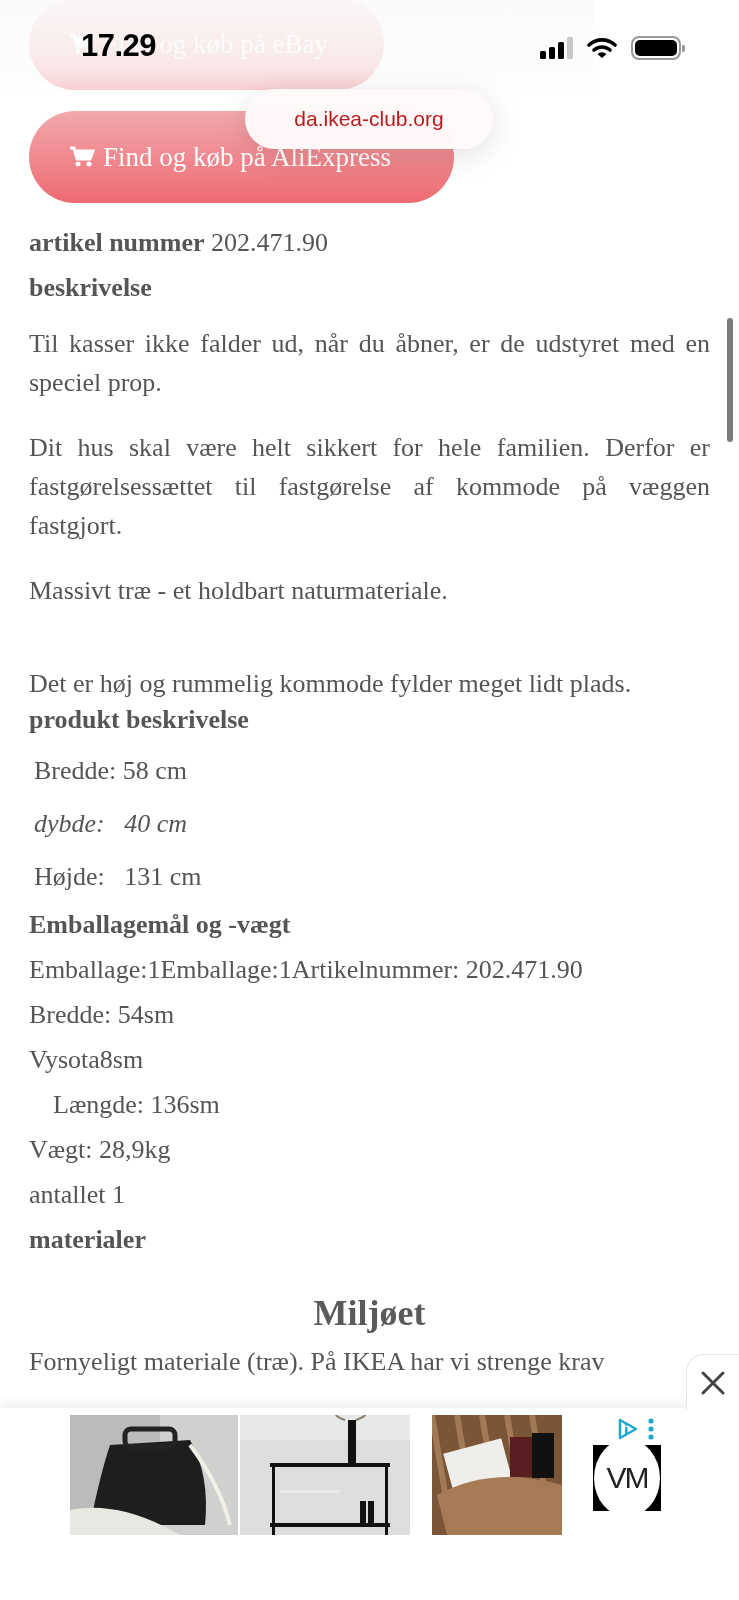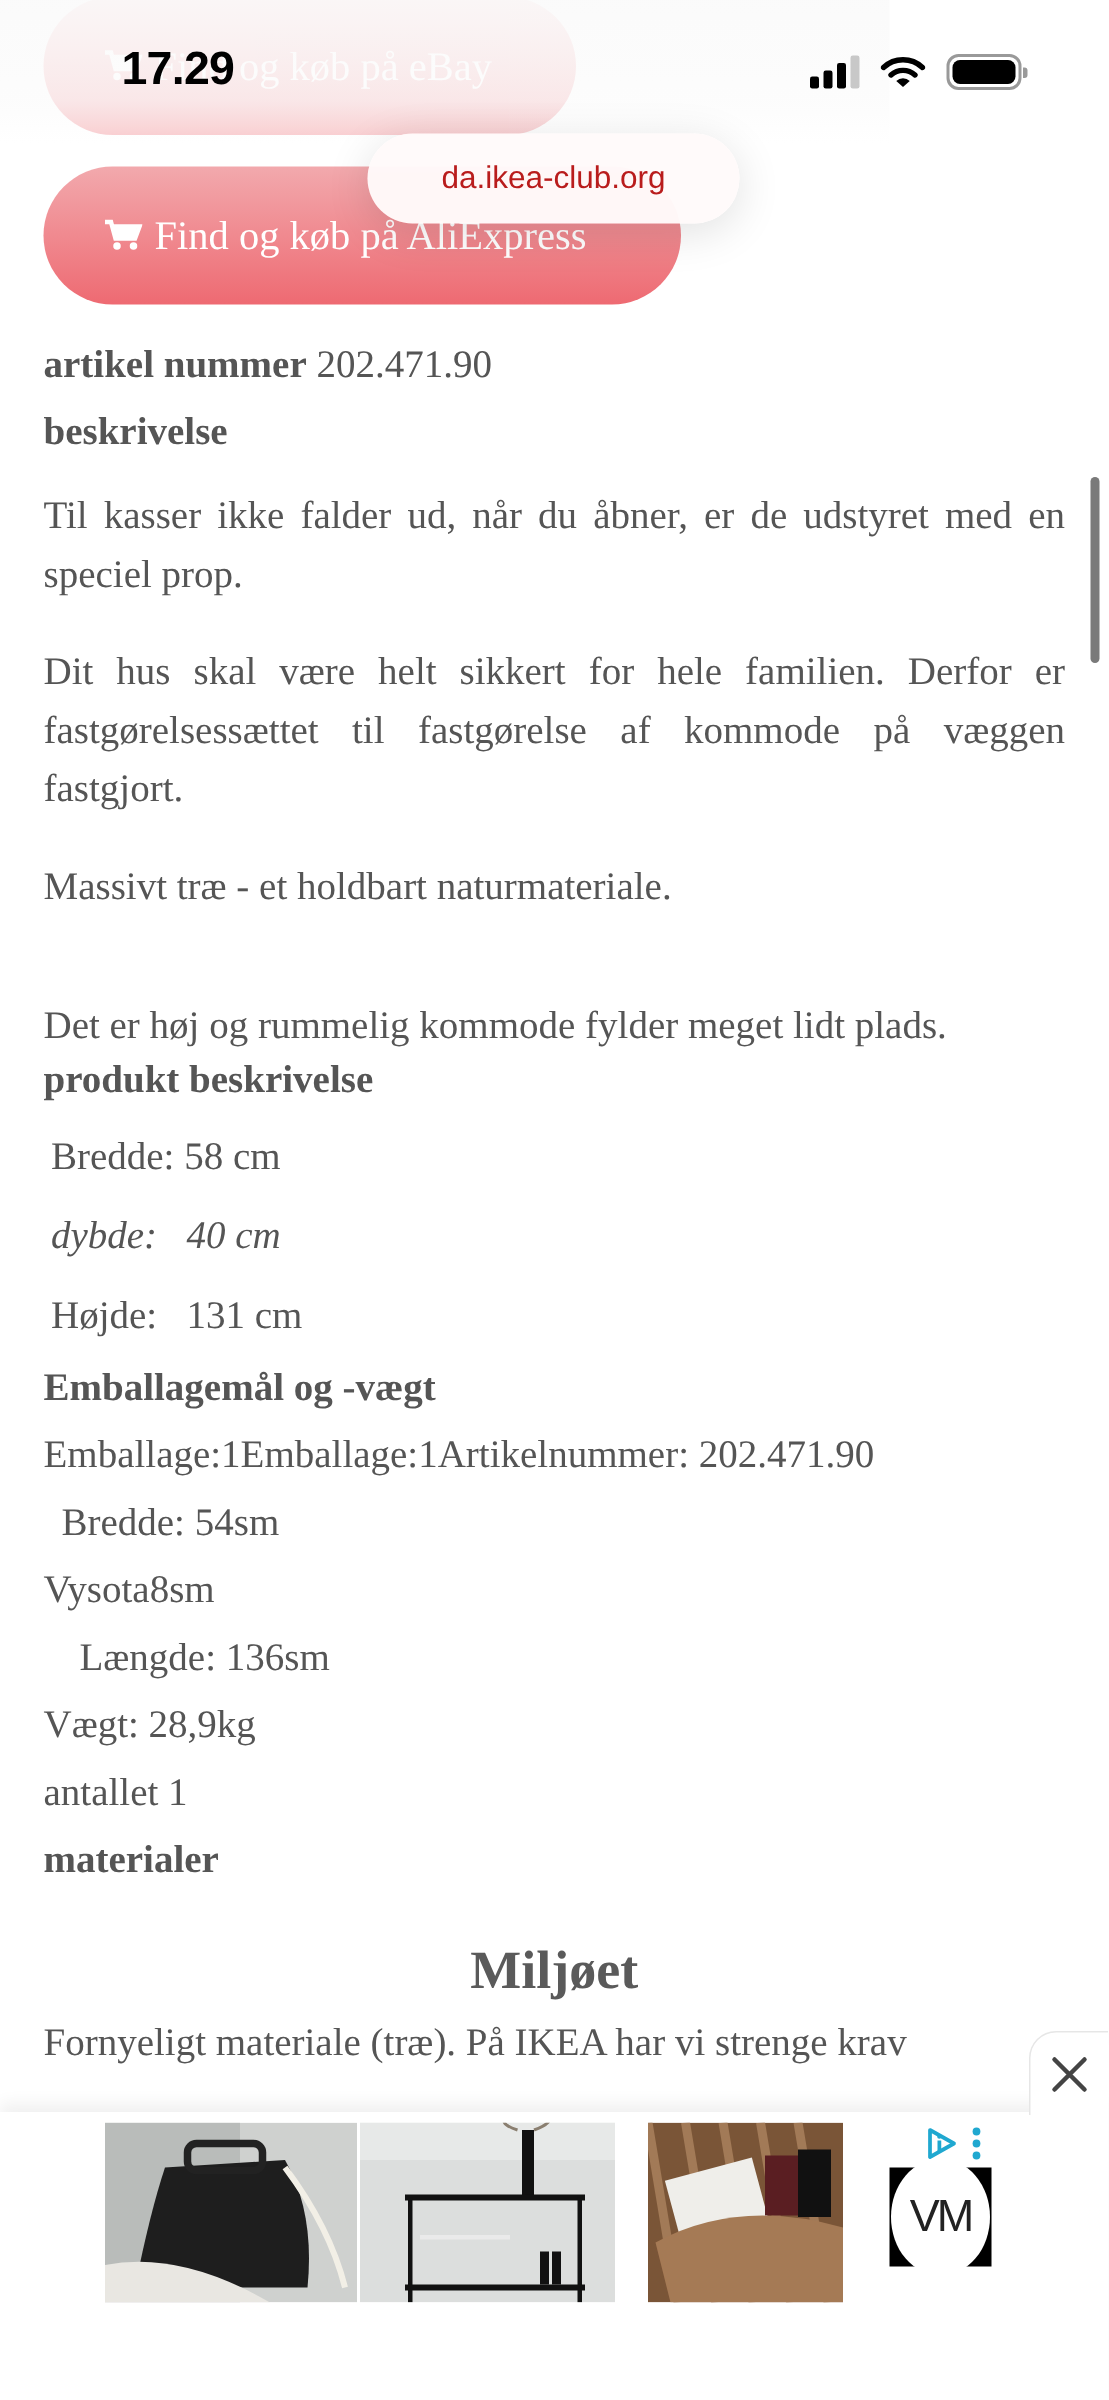--- a/index.html
+++ b/index.html
@@ -140,21 +140,21 @@
   <span>dybde:</span>&nbsp;&nbsp;
   <span>40 cm</span>
 </div>
 <div class="line" style="top:862px; left:34px;">
   <span>Højde:</span>&nbsp;&nbsp;
   <span>131 cm</span>
 </div>
 
 <div class="line bold" style="top:910px;">Emballagemål og -vægt</div>
 <div class="line" style="top:955px;">Emballage:1Emballage:1Artikelnummer: 202.471.90</div>
-<div class="line" style="top:1000px;margin-left:12px;">Bredde: 54sm</div>
+<div class="line" style="top:1000px;">Bredde: 54sm</div>
 <div class="line" style="top:1045px;">Vysota8sm</div>
 <div class="line" style="top:1090px;margin-left:24px;">Længde: 136sm</div>
 <div class="line" style="top:1135px;">Vægt: 28,9kg</div>
 <div class="line" style="top:1180px;">antallet 1</div>
 
 <div class="line bold" style="top:1225px;">materialer</div>
 
 <div class="heading-center" style="top:1292px;">Miljøet</div>
 
 <div class="line" style="top:1347px;">Fornyeligt materiale (træ). På IKEA har vi strenge krav</div>

